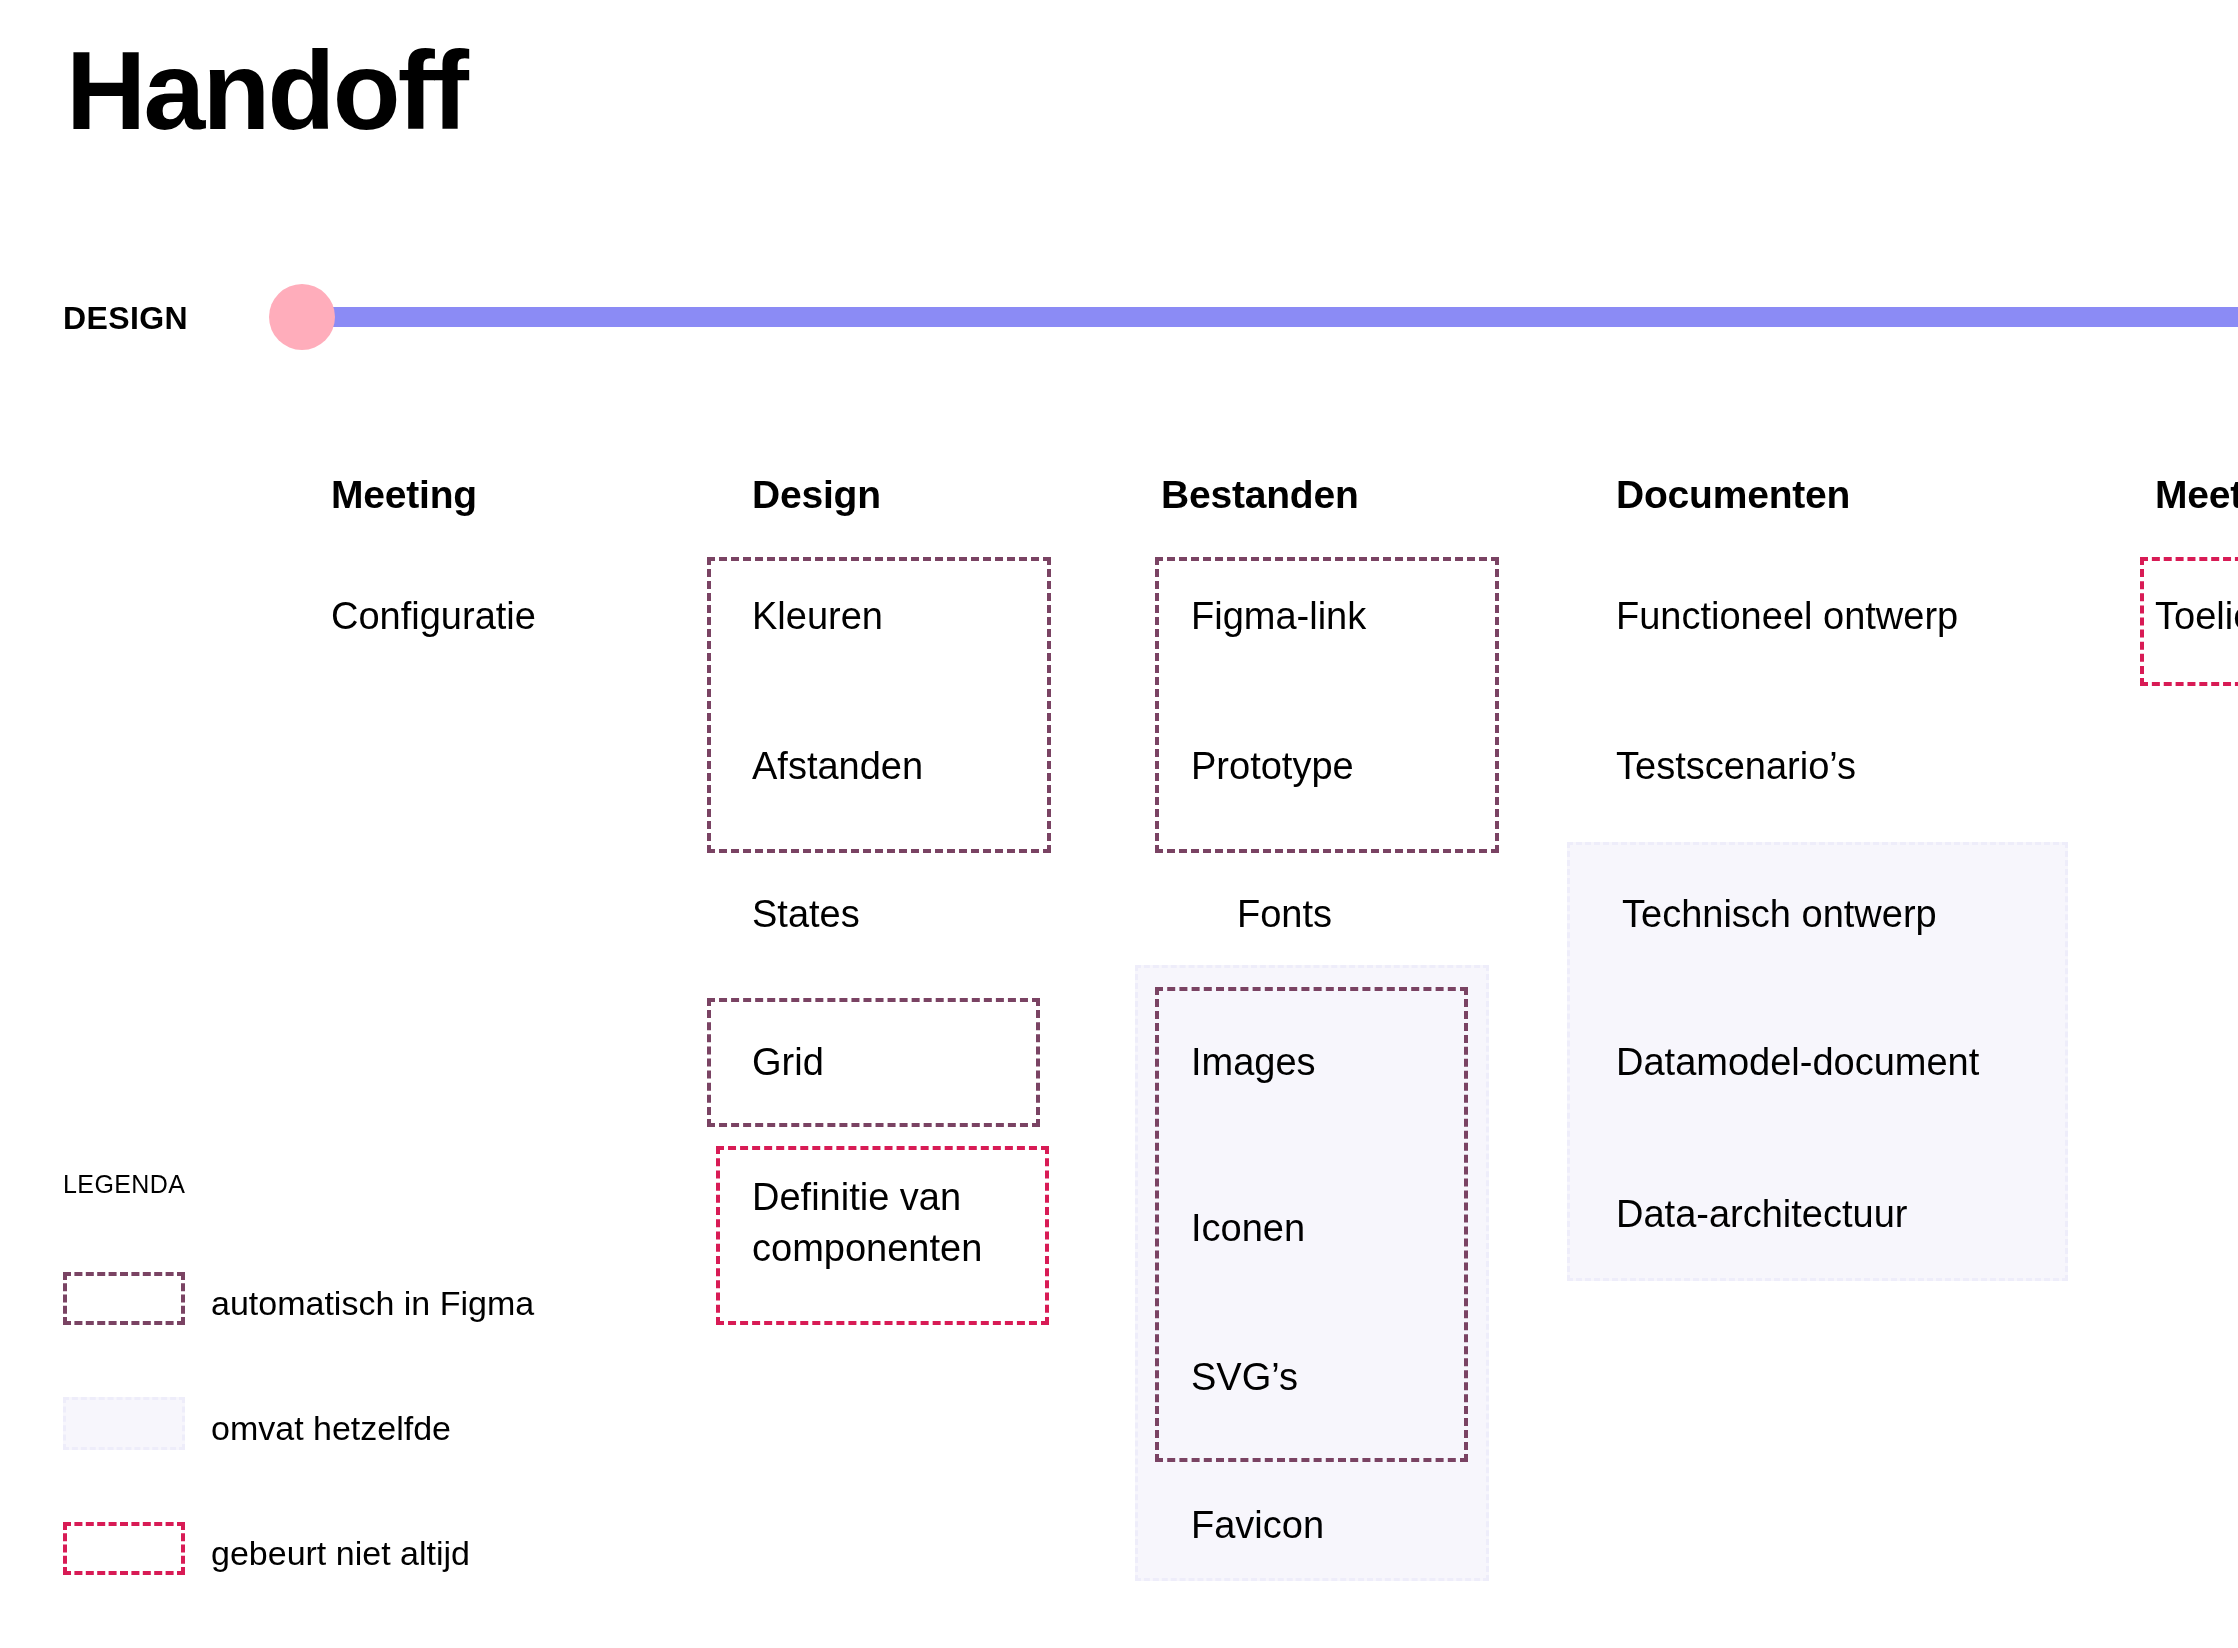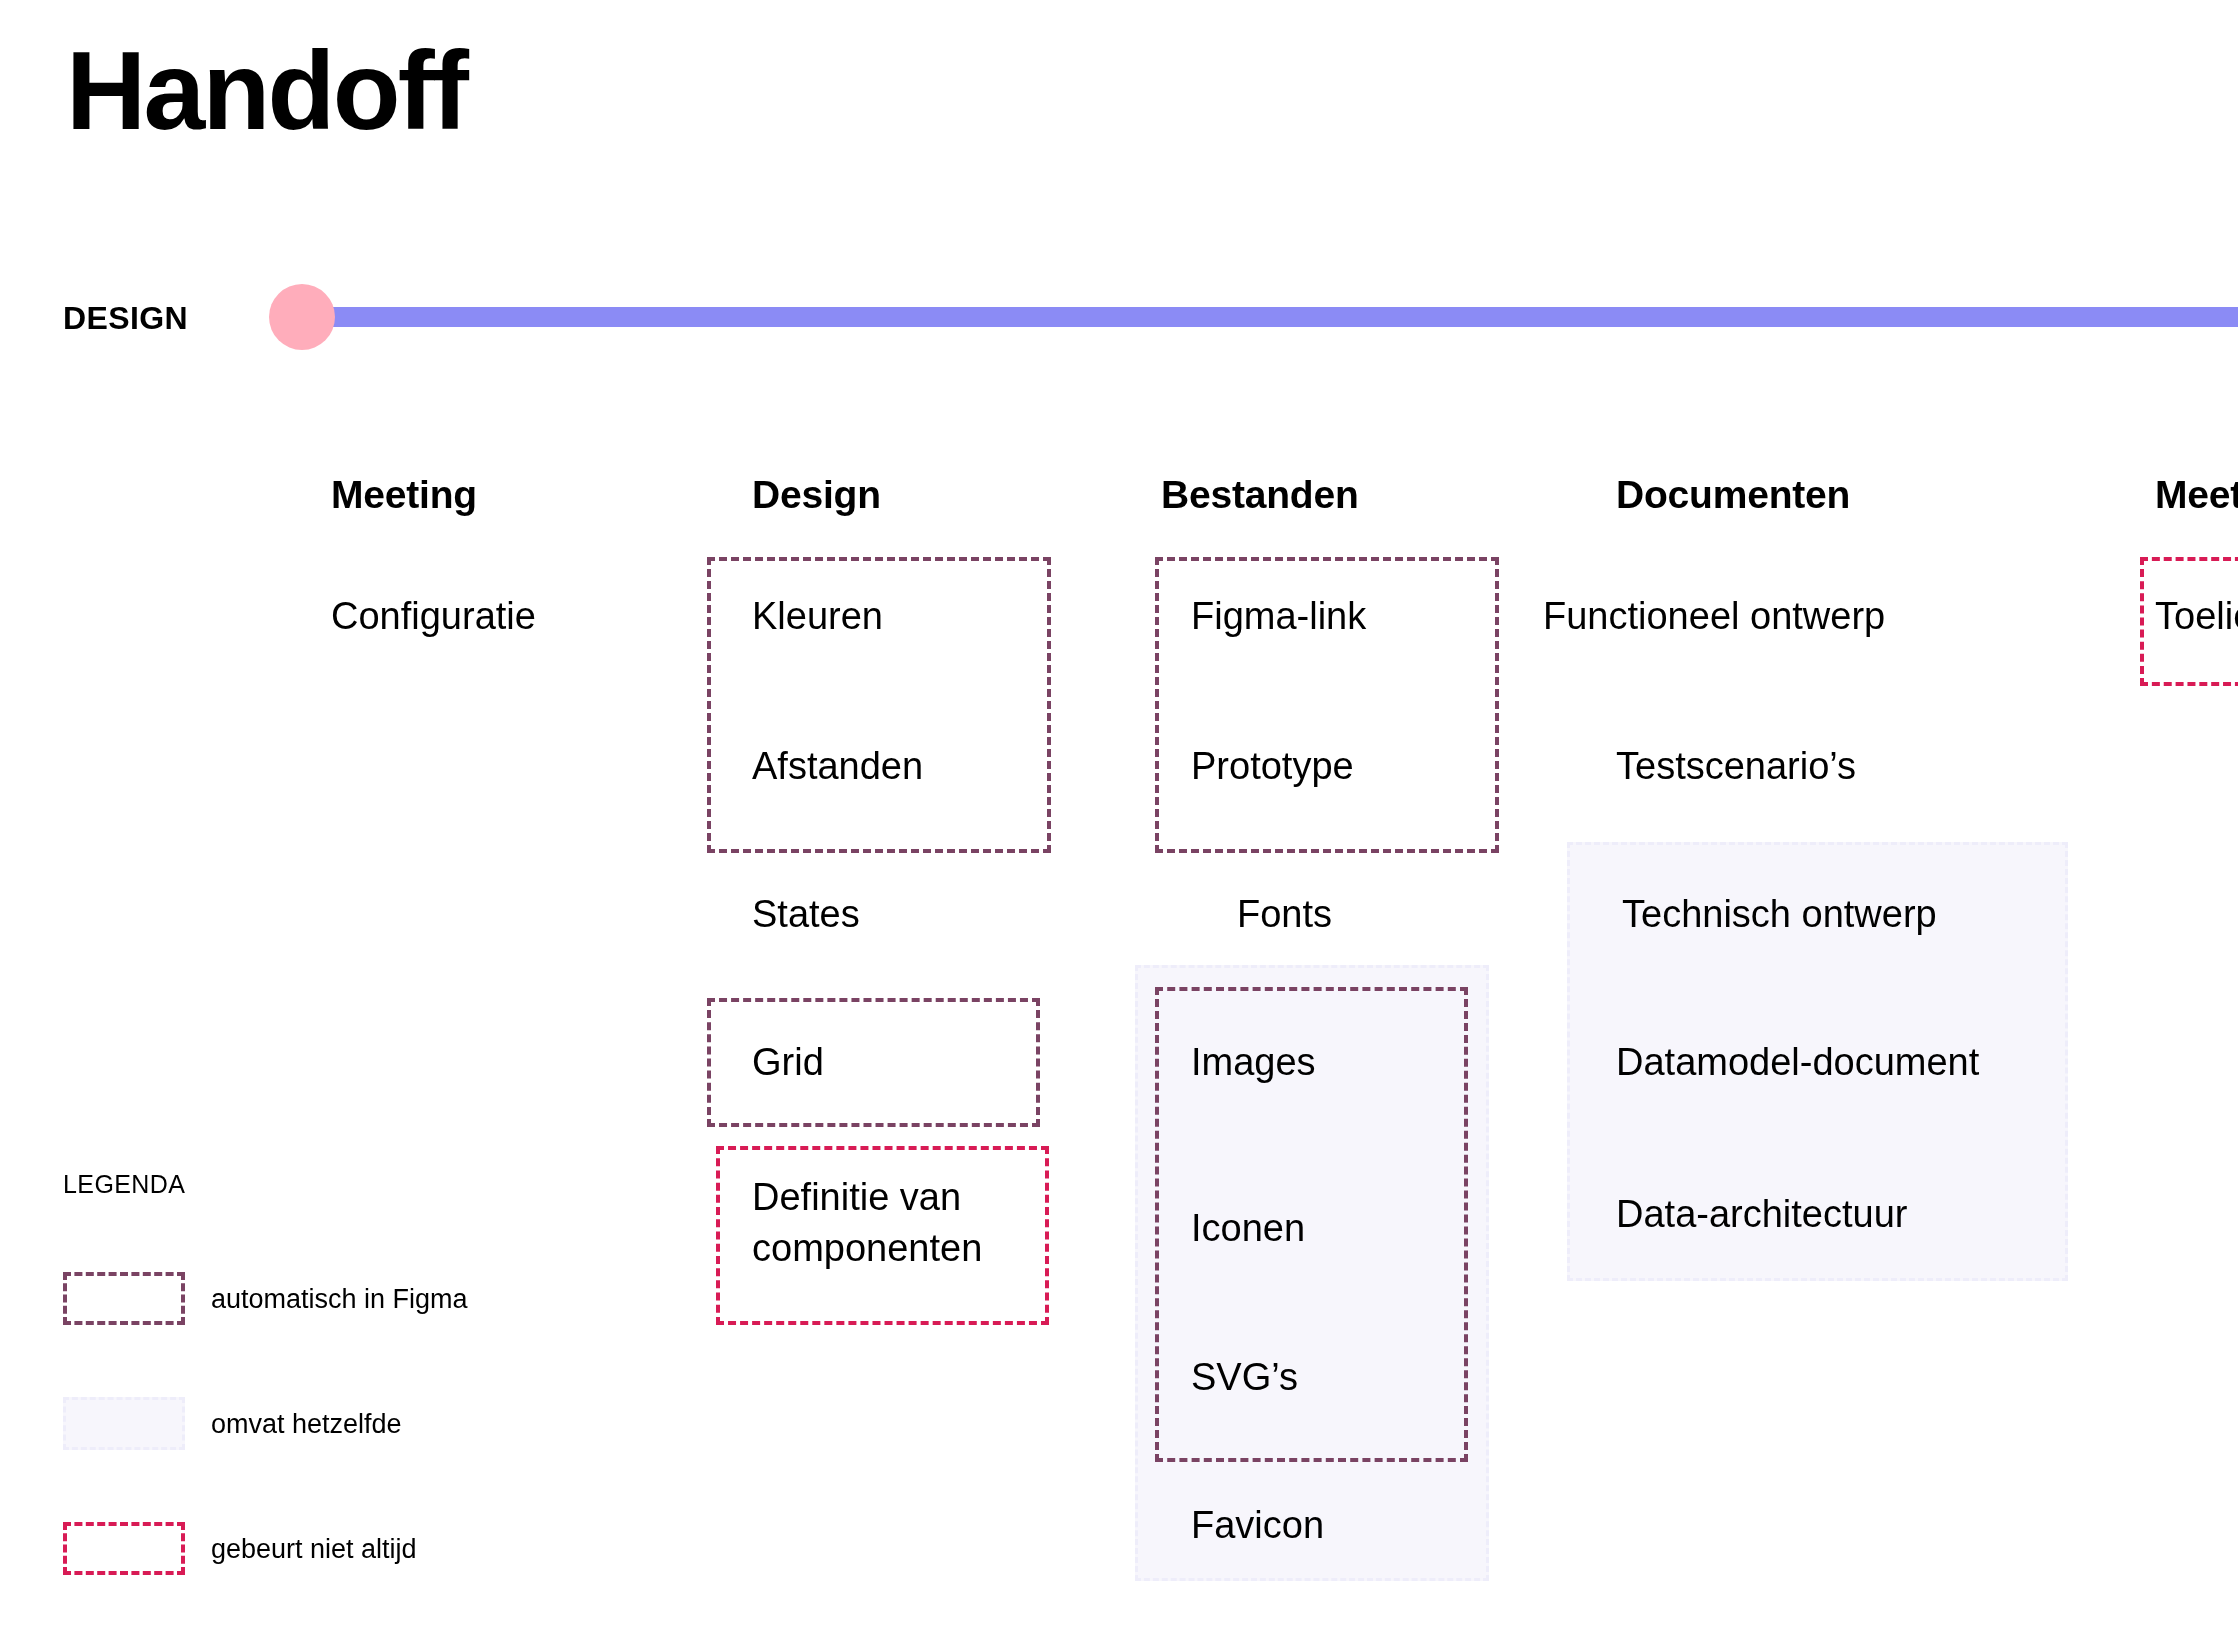--- a/index.html
+++ b/index.html
@@ -123,21 +123,21 @@
     width: 122px;
     height: 53px;
     box-sizing: border-box;
   }
   .legend-swatch.purple  { border: 4px dashed #7A4363; }
   .legend-swatch.crimson { border: 4px dashed #D81B55; }
   .legend-swatch.fill    { background: #F7F6FC; border: 3.1px dashed #EEEDFA; }
   .legend-text {
     position: absolute;
     left: 148px;
-    font-size: 27px;
+    font-size: 34px;
     color: #000000;
     white-space: nowrap;
     line-height: 1;
   }
 </style>
 </head>
 <body>
 
 <div id="canvas">
 
@@ -180,21 +180,21 @@
 
   <div class="box box-purple" style="left:1155px; top:987px; width:313px; height:475px;"></div>
   <div class="item" style="left:1191px; top:1041px;">Images</div>
   <div class="item" style="left:1191px; top:1207px;">Iconen</div>
   <div class="item" style="left:1191px; top:1356px;">SVG’s</div>
   <div class="item" style="left:1191px; top:1504px;text-align:right;">Favicon</div>
 
   <div class="column" style="left:1616px;">
     <div class="col-header">Documenten</div>
   </div>
-  <div class="item" style="left:1543px; top:595px;">Functioneel ontwerp</div>
+  <div class="item" style="left:1616px; top:595px;">Functioneel ontwerp</div>
   <div class="item" style="left:1616px; top:745px;">Testscenario’s</div>
 
   <div class="box box-fill" style="left:1567px; top:842px; width:501px; height:439px;"></div>
   <div class="item" style="left:1616px; top:893px;margin-left:6px;">Technisch ontwerp</div>
   <div class="item" style="left:1616px; top:1041px;">Datamodel-document</div>
   <div class="item" style="left:1616px; top:1193px;">Data-architectuur</div>
 
   <div class="column" style="left:2155px;">
     <div class="col-header">Meeting</div>
   </div>

